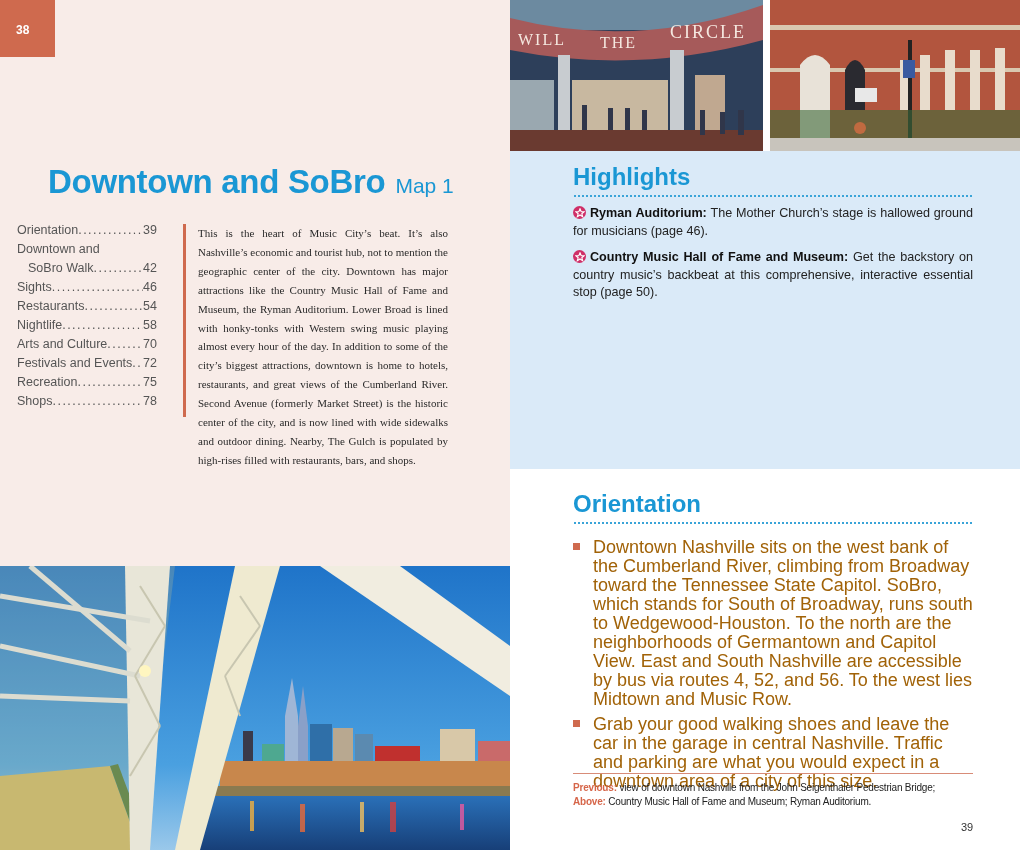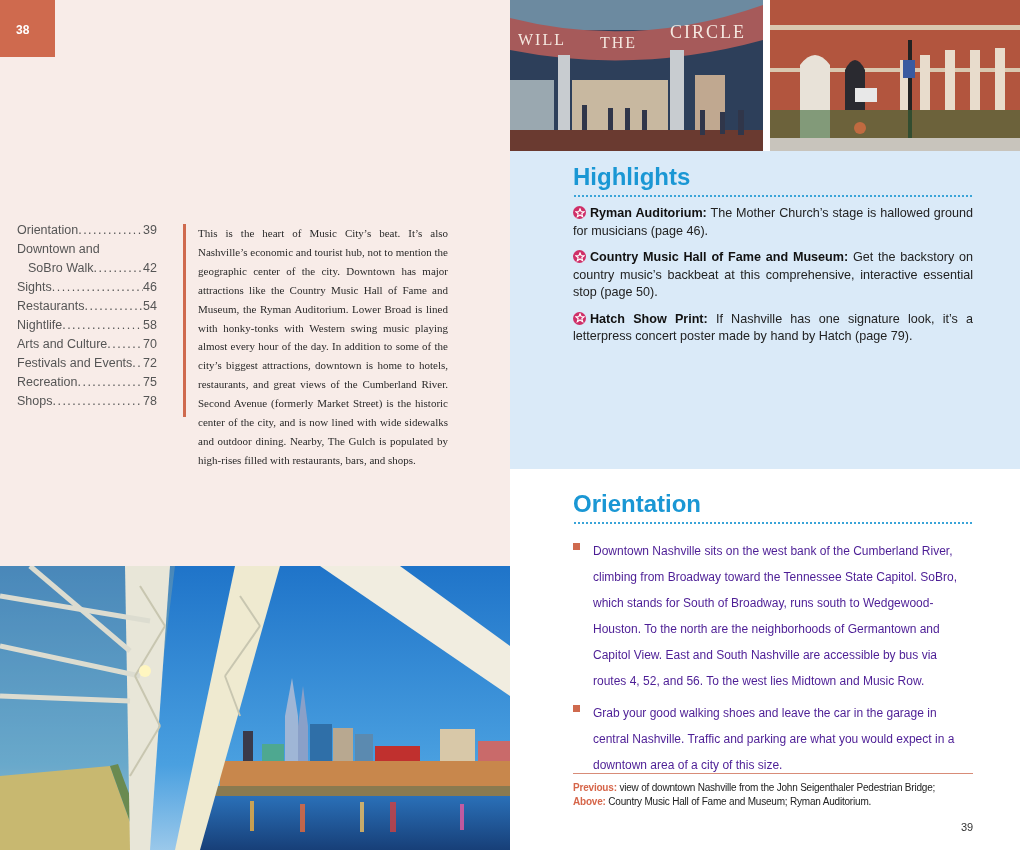--- a/index.html
+++ b/index.html
@@ -31,34 +31,37 @@
     .highlights-box { position: absolute; left: 0; top: 151px; width: 510px; height: 318px; background: #daeaf8; }
     .section-title { position: absolute; left: 63px; color: #1a97d4; font-weight: bold; font-size: 24px; text-align: right; }
     .dotrule { position: absolute; left: 63px; width: 400px; height: 2px; background-image: radial-gradient(circle, #3aa4d8 0.8px, transparent 1px); background-size: 4px 2px; }
     .hl-list { position: absolute; left: 63px; top: 205px; width: 400px; list-style: none; }
     .hl-list li { font-size: 12.6px; line-height: 17.5px; color: #222; text-align: justify; margin-bottom: 9px; }
     .hl-list li b { color: #111; }
     .star { display: inline-block; width: 13px; height: 13px; border-radius: 50%; background: #cf2f68; vertical-align: -2px; margin-right: 4px; position: relative; }
     .star svg { position: absolute; left: 1.5px; top: 1.5px; }
 
     .orient-list { position: absolute; left: 63px; top: 538px; width: 400px; list-style: none; }
-    .orient-list li { position: relative; padding-left: 20px; font-size: 12px; line-height: 26px; color: #4c1d95; margin-bottom: 6px; }
+    .orient-list li { position: relative; padding-left: 20px; font-size: 18px; line-height: 19px; color: #a16207; margin-bottom: 6px; }
     .orient-list li .bullet { position: absolute; left: 0; top: 5px; width: 7px; height: 7px; background: #cf6a4e; }
 
     .caption-rule { position: absolute; left: 63px; top: 773px; width: 400px; height: 1px; background: #d88c78; }
     .caption { position: absolute; left: 63px; top: 781px; width: 410px; font-size: 10px; line-height: 14px; color: #222; letter-spacing: -0.2px; }
     .caption .lbl { color: #d6664a; font-weight: bold; }
     .folio { position: absolute; left: 451px; top: 821px; font-size: 11px; color: #333; }
   </style>
 </head>
 <body>
 
 <div class="left-page">
   <div class="page-tab"><span>38</span></div>
 
+  <h1 class="chapter-title">
+    <span>Downtown and SoBro</span><span class="map-ref">Map 1</span>
+  </h1>
 
   <ul class="toc">
     <li>
         <span>Orientation</span>
         <span class="dots"></span>
         <span>39</span>
       </li>
     <li class="noleader"><span>Downtown and</span></li>
     <li class="indent">
         <span>SoBro Walk</span>
@@ -224,25 +227,20 @@
     <li>
       <span class="star"><svg width="10" height="10" viewBox="0 0 10 10">
             <polygon points="5,0.8 6.2,3.7 9.2,3.8 6.8,5.7 7.7,8.7 5,7 2.3,8.7 3.2,5.7 0.8,3.8 3.8,3.7" fill="none" stroke="#fff" stroke-width="1.1"></polygon>
           </svg></span><b>Ryman Auditorium:</b> <span>The Mother Church’s stage is hallowed ground for musicians (page 46).</span>
     </li>
     <li>
       <span class="star"><svg width="10" height="10" viewBox="0 0 10 10">
             <polygon points="5,0.8 6.2,3.7 9.2,3.8 6.8,5.7 7.7,8.7 5,7 2.3,8.7 3.2,5.7 0.8,3.8 3.8,3.7" fill="none" stroke="#fff" stroke-width="1.1"></polygon>
           </svg></span><b>Country Music Hall of Fame and Museum:</b> <span>Get the backstory on country music’s backbeat at this comprehensive, interactive essential stop (page 50).</span>
     </li>
-    <li>
-      <span class="star"><svg width="10" height="10" viewBox="0 0 10 10">
-            <polygon points="5,0.8 6.2,3.7 9.2,3.8 6.8,5.7 7.7,8.7 5,7 2.3,8.7 3.2,5.7 0.8,3.8 3.8,3.7" fill="none" stroke="#fff" stroke-width="1.1"></polygon>
-          </svg></span><b>Hatch Show Print:</b> <span>If Nashville has one signature look, it’s a letterpress concert poster made by hand by Hatch (page 79).</span>
-    </li>
   </ul>
 
   <h2 class="section-title" style="top:490px;">Orientation</h2>
   <div class="dotrule" style="top:522px;"></div>
 
   <ul class="orient-list">
     <li><span class="bullet"></span><span>Downtown Nashville sits on the west bank of the Cumberland River, climbing from Broadway toward the Tennessee State Capitol. SoBro, which stands for South of Broadway, runs south to Wedgewood-Houston. To the north are the neighborhoods of Germantown and Capitol View. East and South Nashville are accessible by bus via routes 4, 52, and 56. To the west lies Midtown and Music Row.</span></li>
     <li><span class="bullet"></span><span>Grab your good walking shoes and leave the car in the garage in central Nashville. Traffic and parking are what you would expect in a downtown area of a city of this size.</span></li>
   </ul>
 

